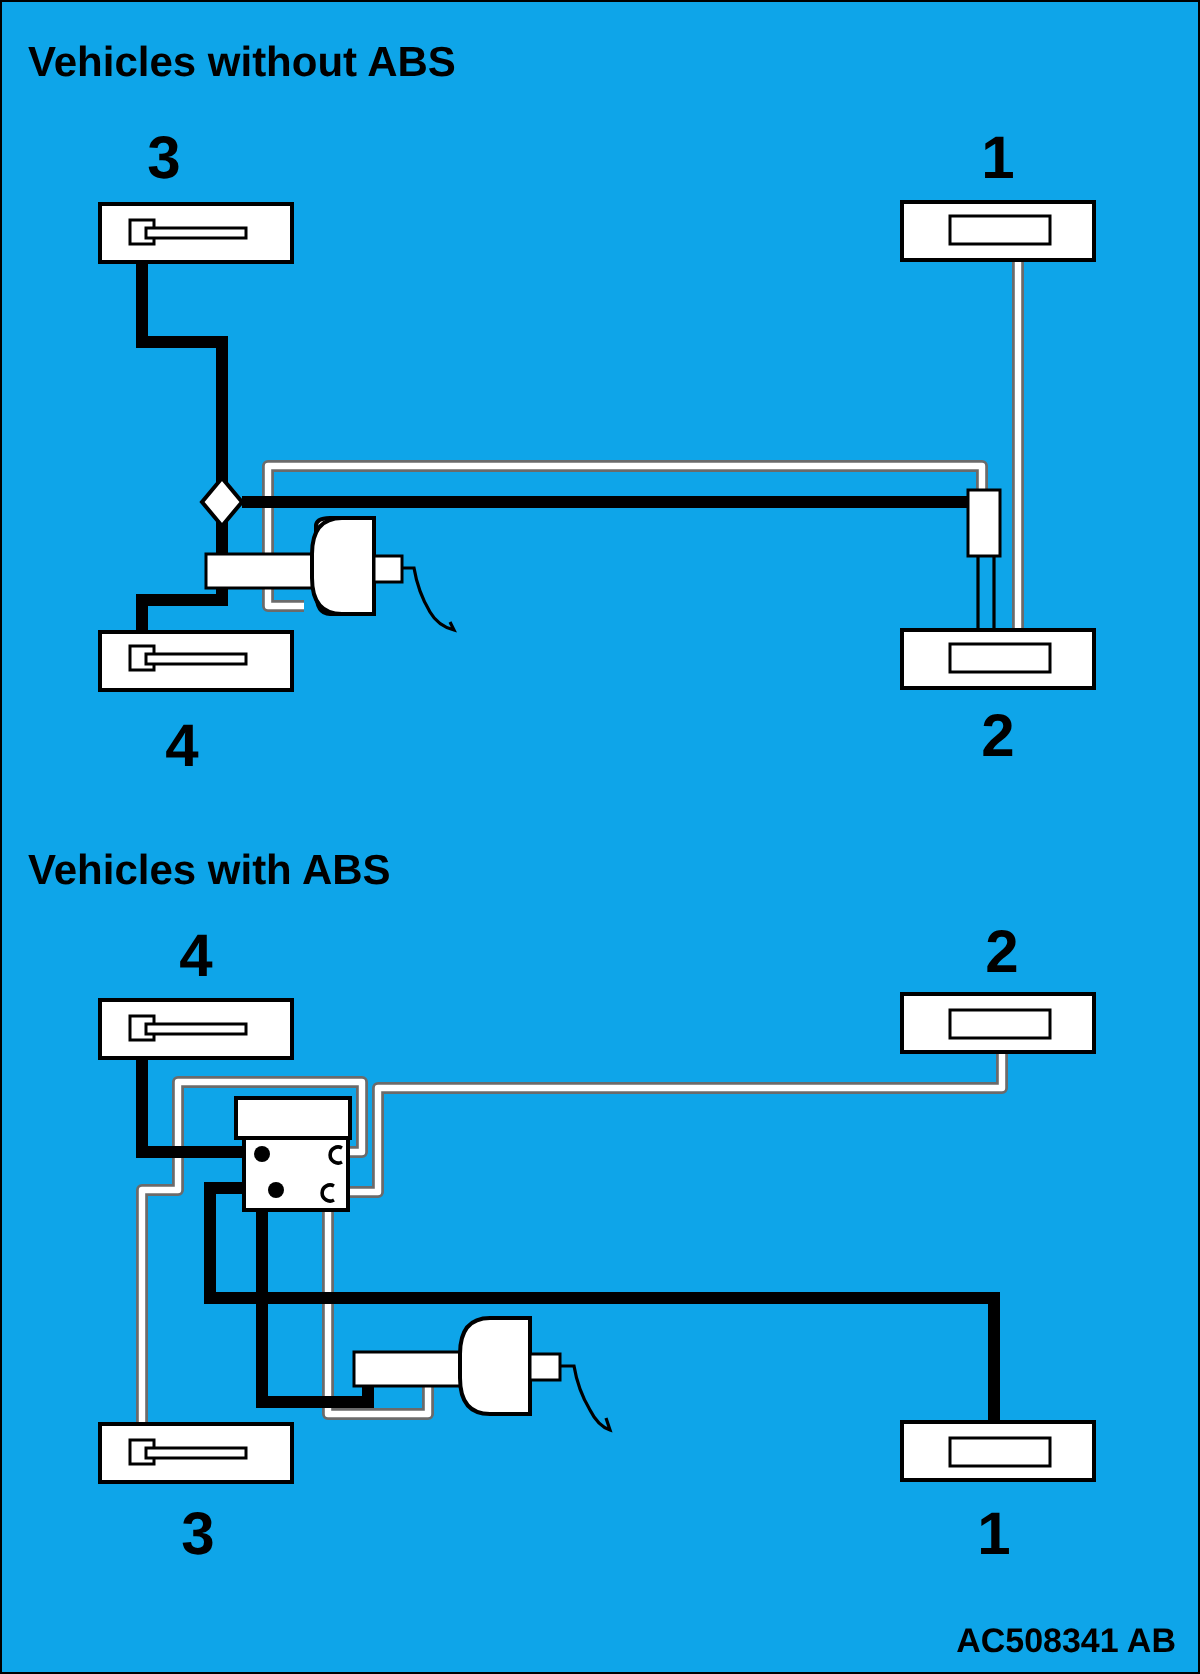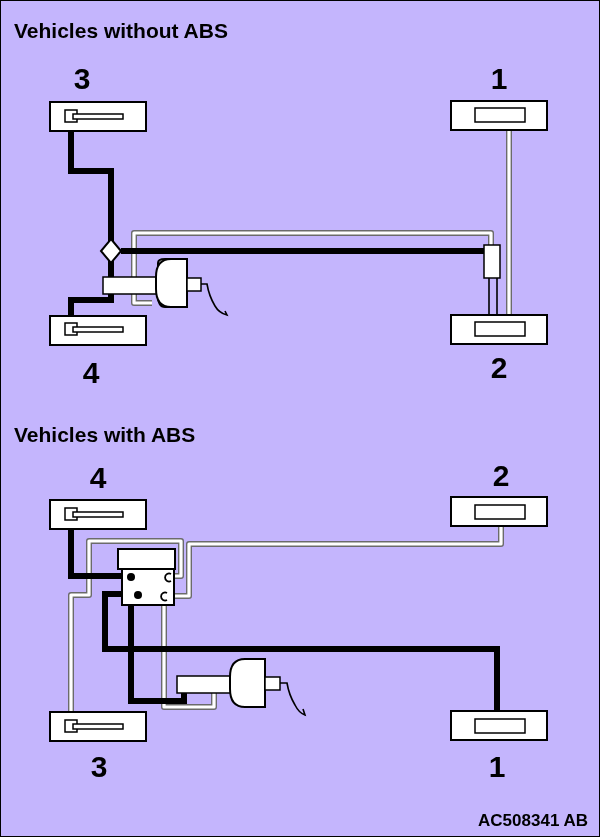--- a/index.html
+++ b/index.html
@@ -1,21 +1,21 @@
 <!DOCTYPE html>
 <html><head>
   <meta charset="utf-8">
   <style>
     html, body { margin: 0; padding: 0; background: #ffffff; }
     body { width: 600px; height: 837px; overflow: hidden; }
     .figure {
       position: relative;
       width: 598px; height: 835px;
       border: 1px solid #000;
-      background: #c4b5fd;
+      background: #0ea5e9;
     }
     svg { position: absolute; left: 0; top: 0; }
     .title {
       font-family: "Liberation Sans", sans-serif;
       font-weight: bold;
       font-size: 21px;
       fill: #000;
     }
     .wheel-num {
       font-family: "Liberation Sans", sans-serif;

